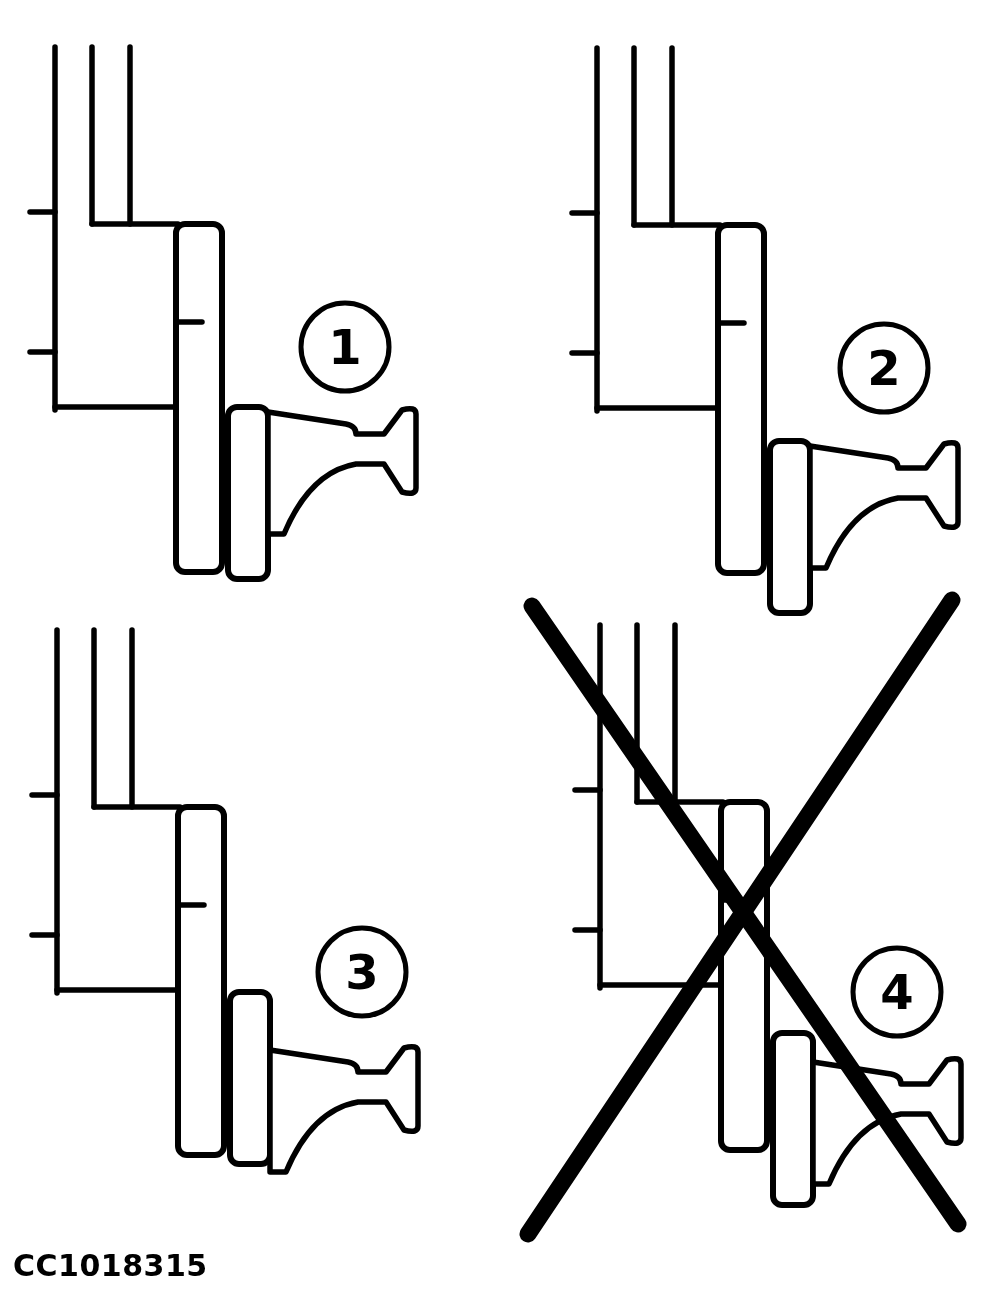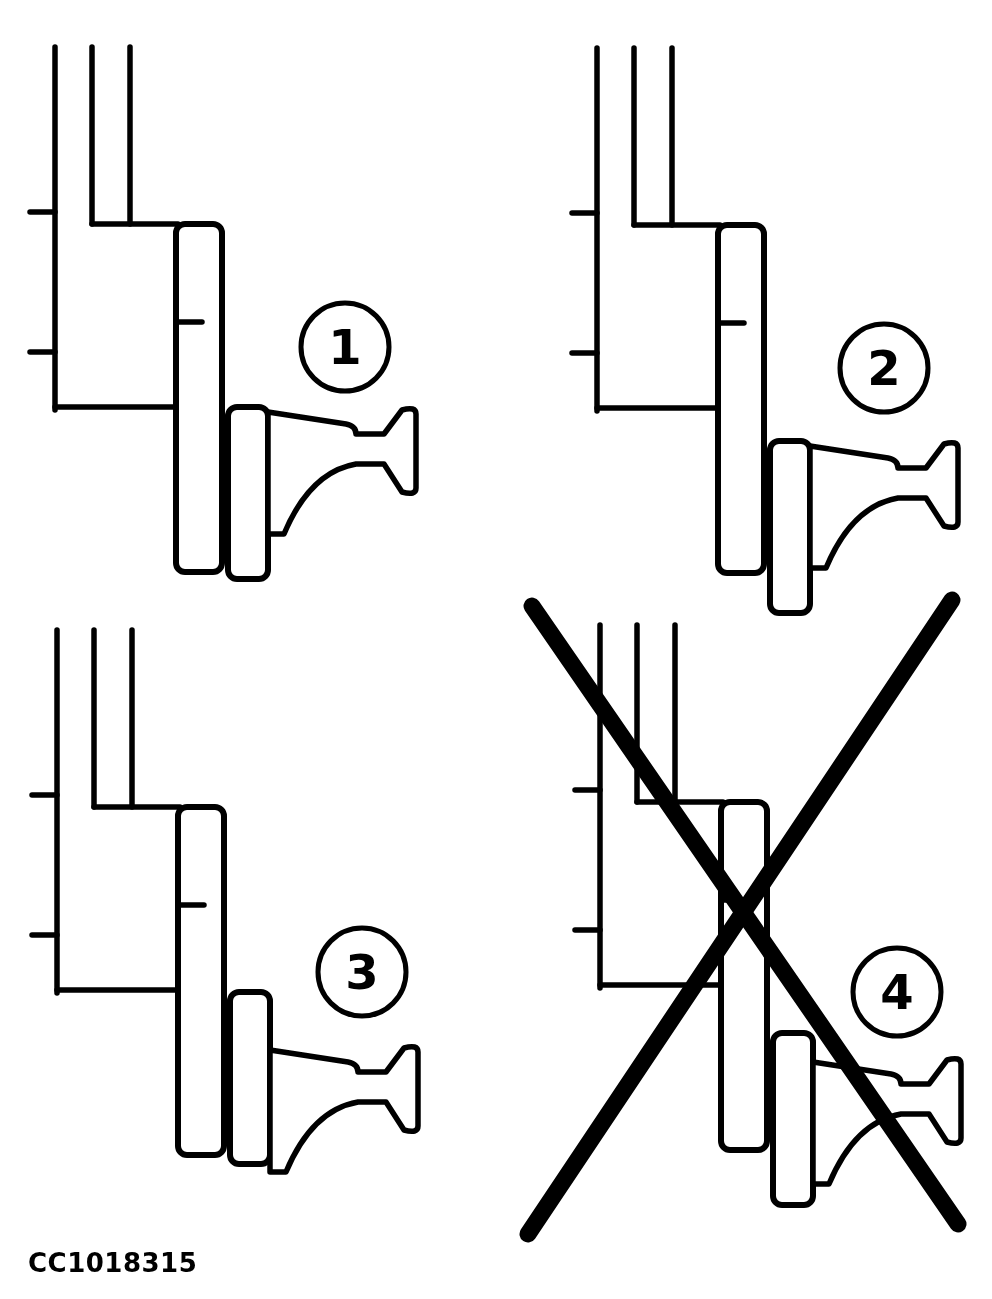--- a/index.html
+++ b/index.html
@@ -22,25 +22,25 @@
     display: block;
   }
   .badge-text {
     font-family: "DejaVu Sans", sans-serif;
     font-weight: bold;
     font-size: 48px;
     fill: #000000;
   }
   .caption {
     position: absolute;
-    left: 28px;
+    left: 13px;
     top: 1248px;
     font-family: "DejaVu Sans", sans-serif;
     font-weight: bold;
-    font-size: 26px;
+    font-size: 30px;
     color: #000000;
     letter-spacing: 0.5px;
   }
 </style>
 </head>
 <body>
 
 <div class="figure">
 
   <svg width="992" height="1299" viewBox="0 0 992 1299" xmlns="http://www.w3.org/2000/svg">

